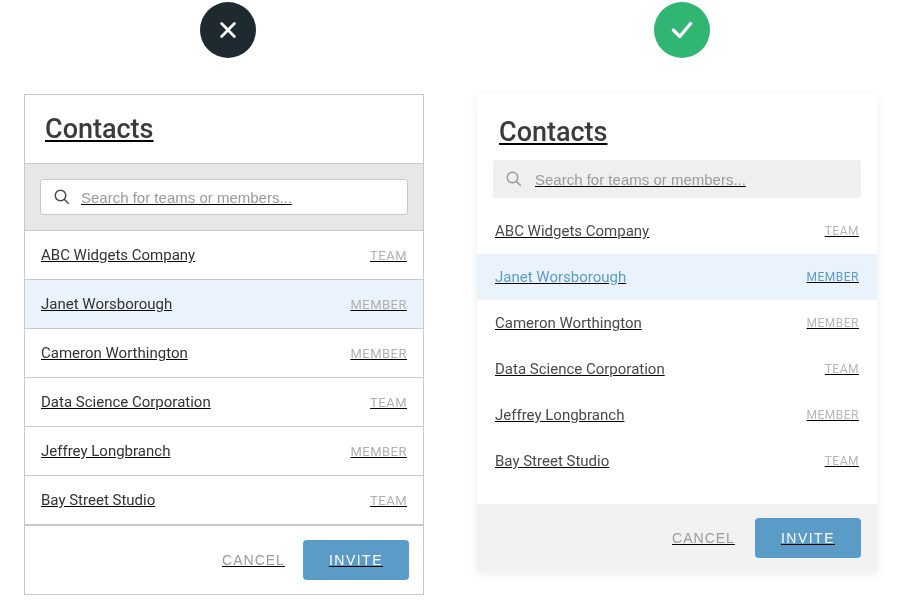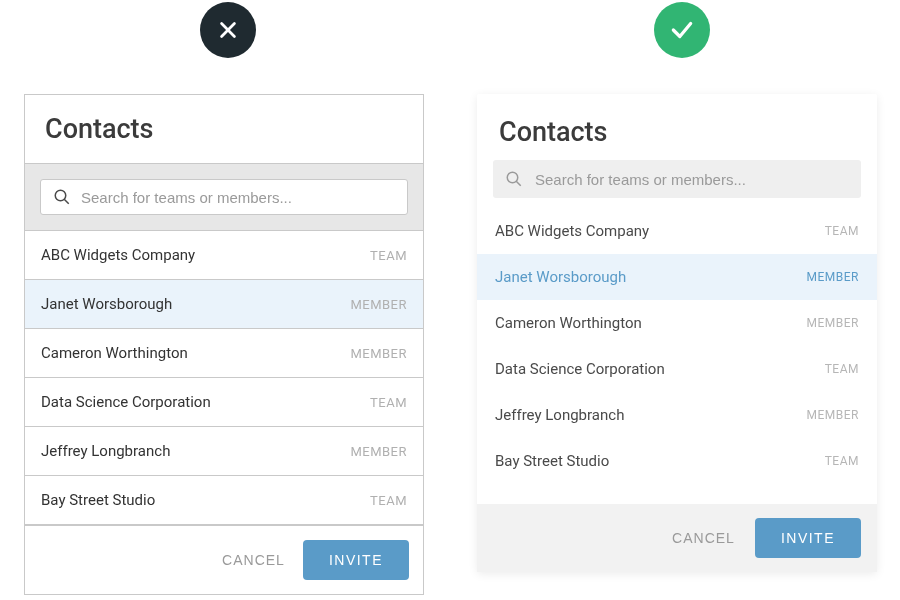--- a/index.html
+++ b/index.html
@@ -20,20 +20,21 @@
     align-items: center;
     justify-content: center;
   }
   .badge-bad { left: 200px; background: #1f2a30; }
   .badge-good { left: 654px; background: #31b573; }
   .panel {
     position: absolute;
     top: 94px;
     width: 400px;
     background: #ffffff;
+    text-decoration: underline;
   }
   .panel-left {
     left: 24px;
     border: 1px solid #c9c9c9;
   }
   .panel-right {
     left: 477px;
     box-shadow: 0 2px 10px rgba(0,0,0,0.08);
     border-radius: 2px;
   }

